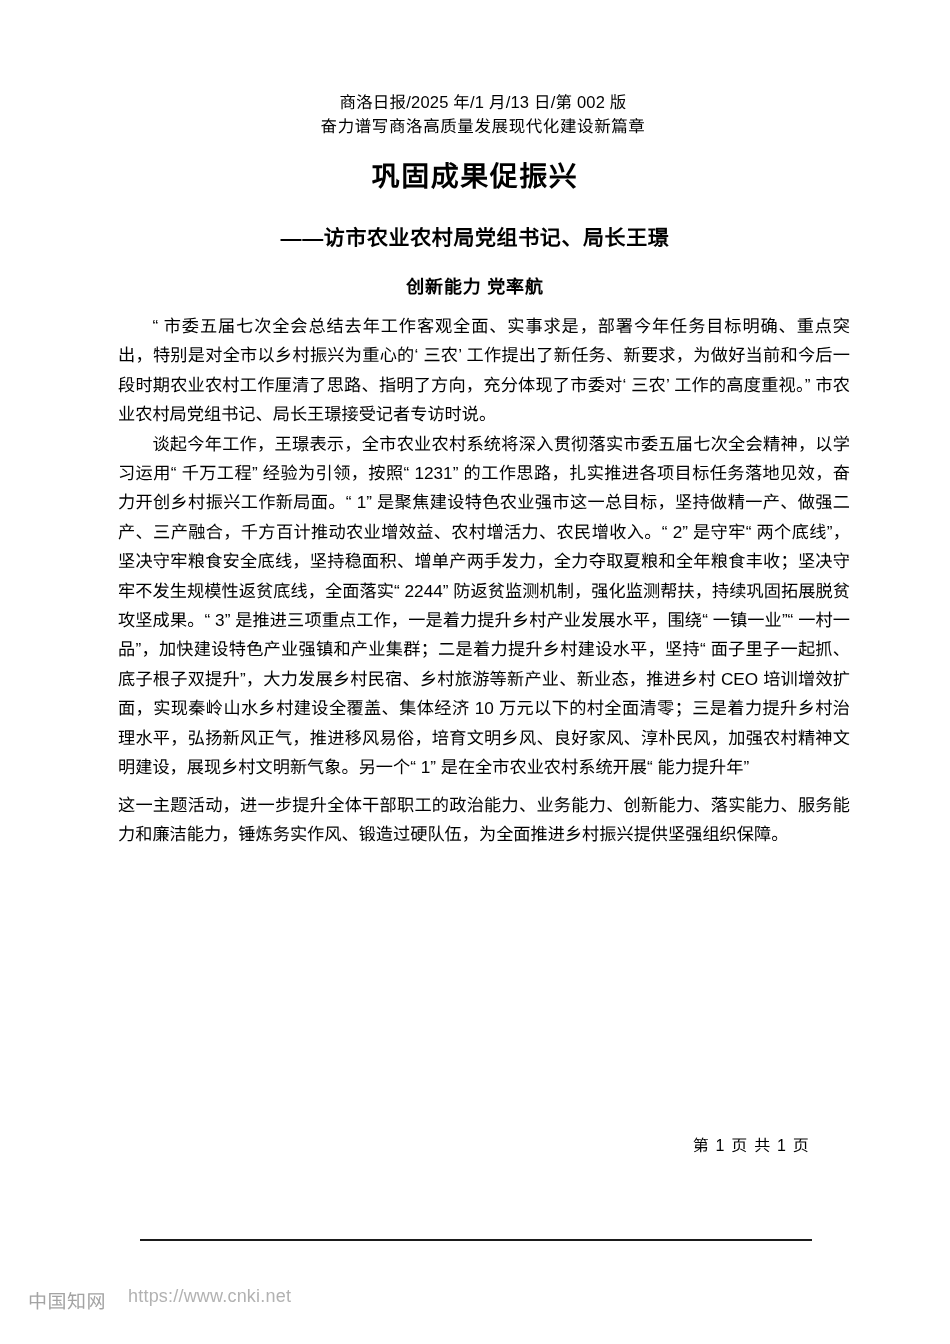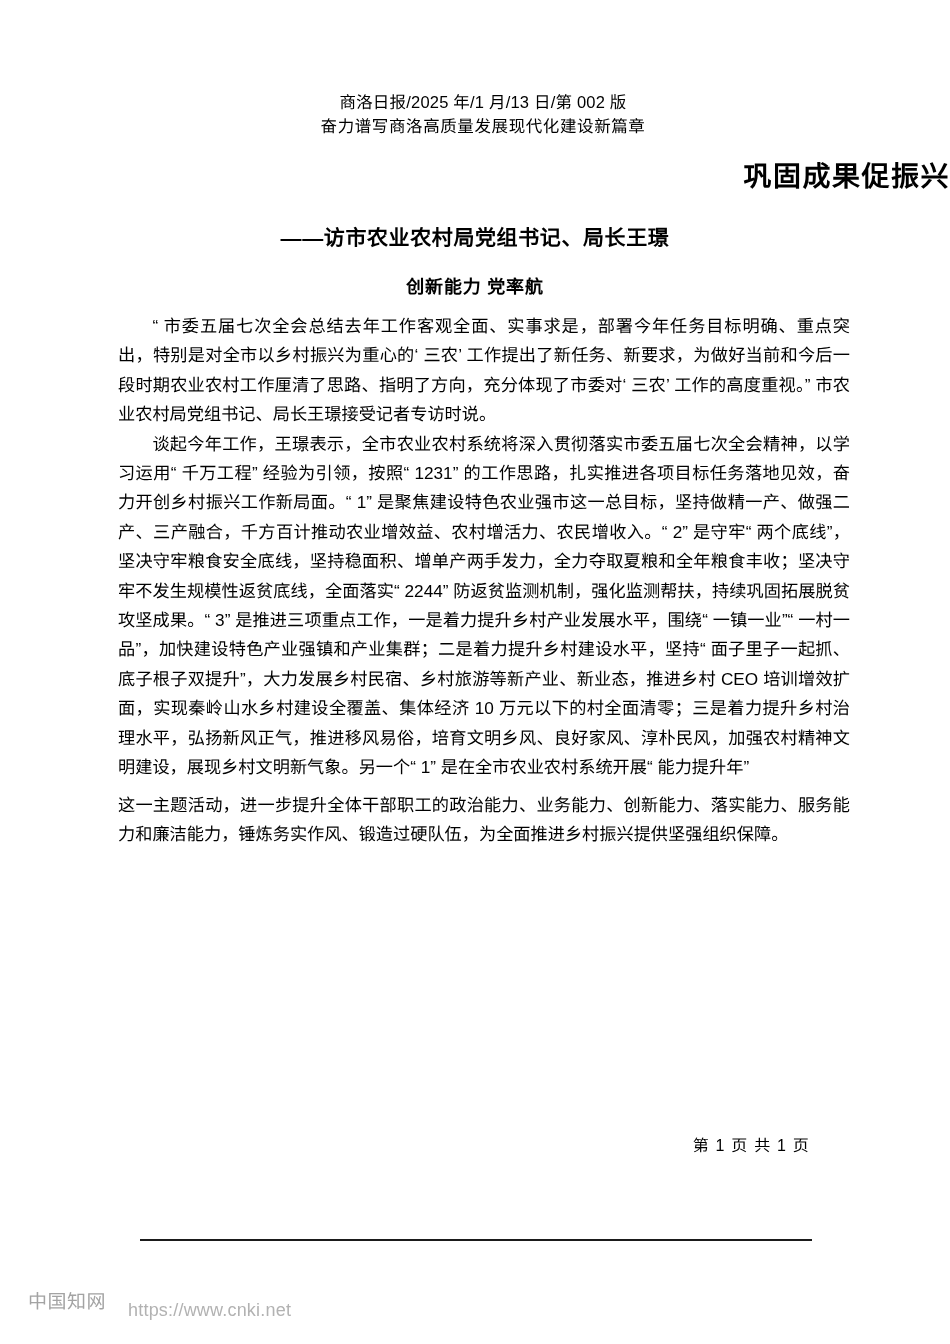--- a/index.html
+++ b/index.html
@@ -47,21 +47,20 @@
     left: 0;
     top: 158px;
     width: 950px;
     text-align: center;
   }
   .doc-title {
     font-size: 28px;
     font-weight: bold;
     line-height: 38px;
     letter-spacing: 1.5px;
-    text-align: right;
   }
   .doc-subtitle {
     margin-top: 26px;
     font-size: 21px;
     font-weight: bold;
     line-height: 32px;
     letter-spacing: 0.6px;
   }
   .doc-byline {
     margin-top: 20px;
@@ -129,21 +128,20 @@
     font-size: 19px;
     letter-spacing: 0.5px;
     color: #a3a3a3;
     white-space: nowrap;
   }
   .wm-url {
     font-size: 18px;
     letter-spacing: 0.2px;
     color: #b2b2b2;
     white-space: nowrap;
-    margin-top: 14px;
   }
 </style>
 </head>
 <body>
 
 <div class="page">
 
   <div class="masthead">
     <div class="masthead-line">商洛日报/2025 年/1 月/13 日/第 002 版</div>
     <div class="masthead-line second">奋力谱写商洛高质量发展现代化建设新篇章</div>

